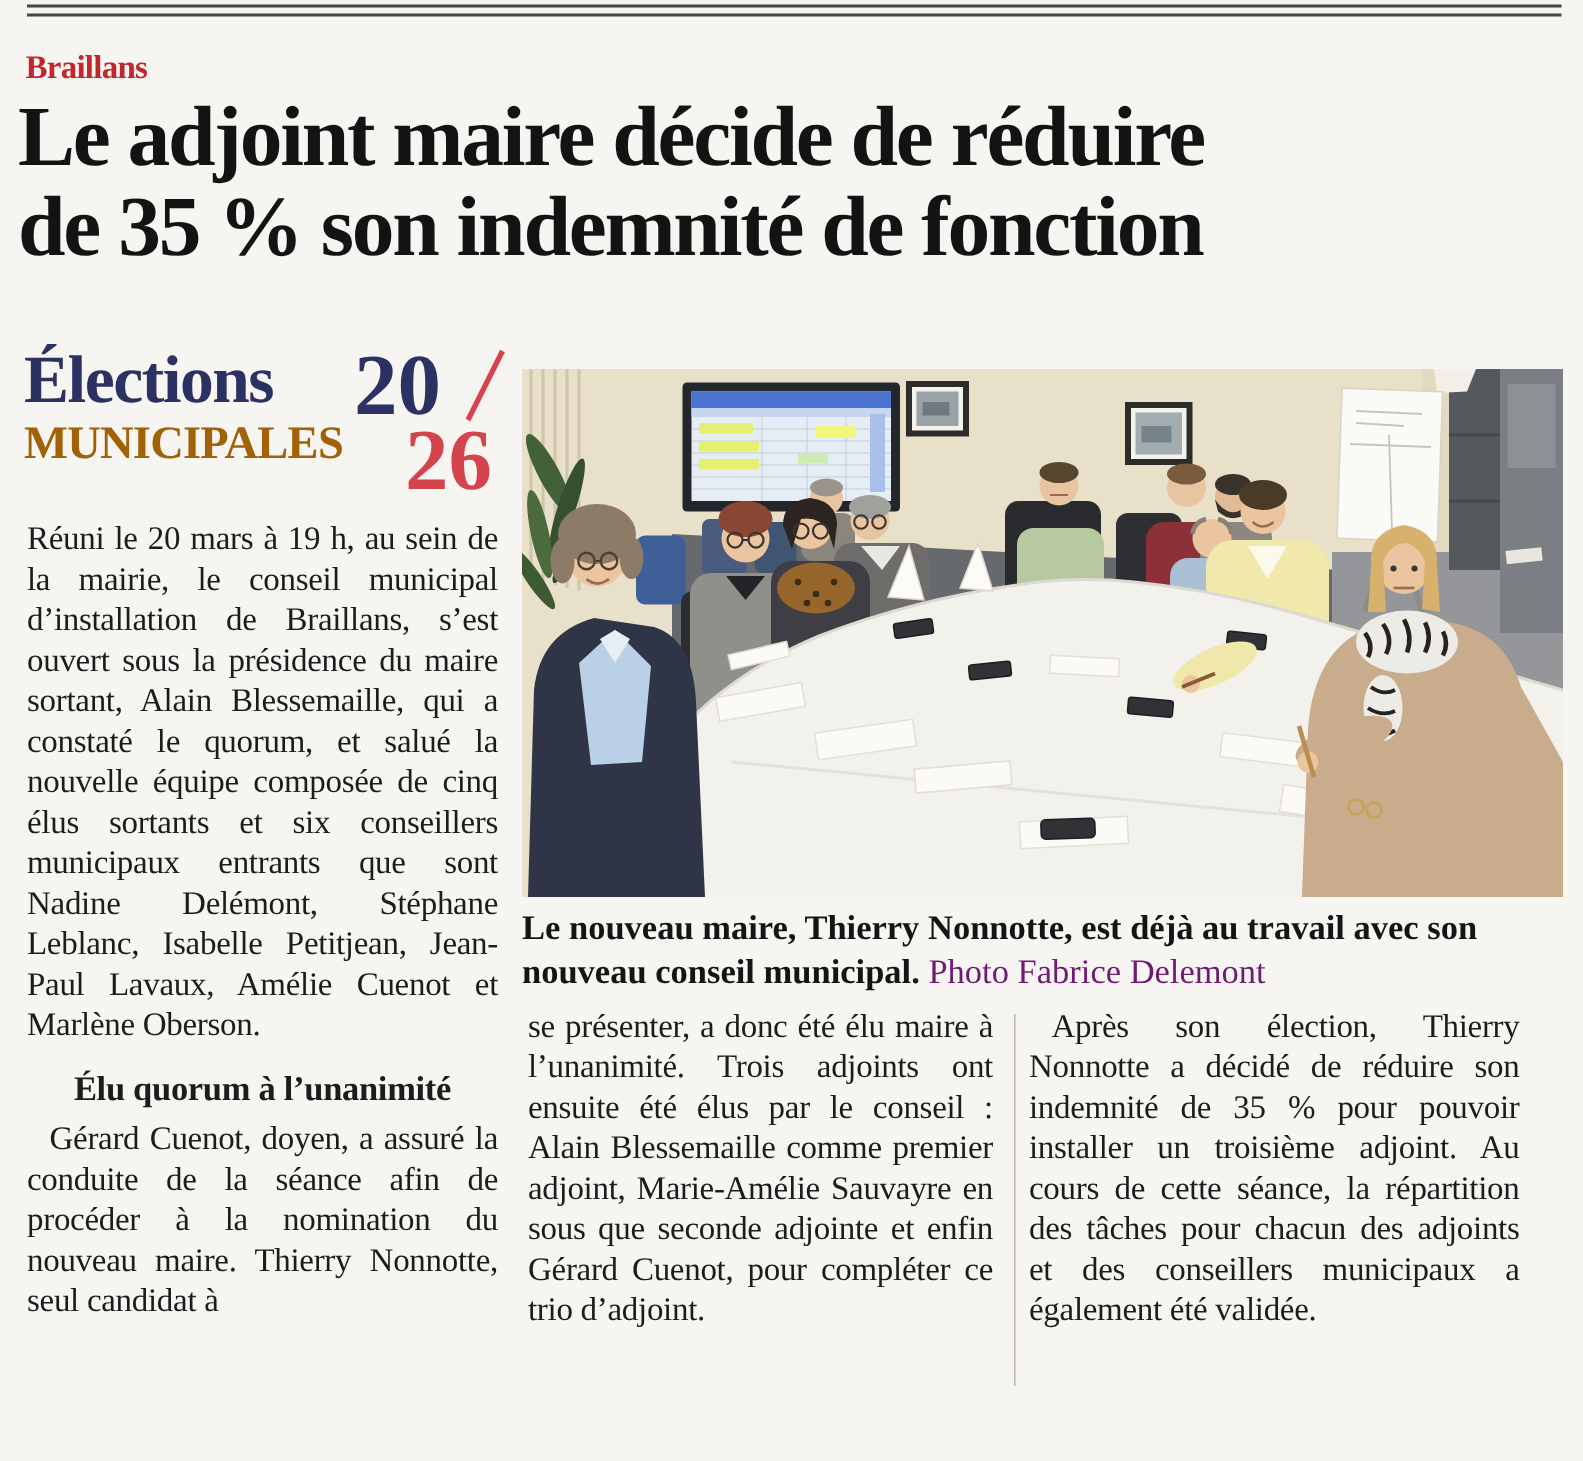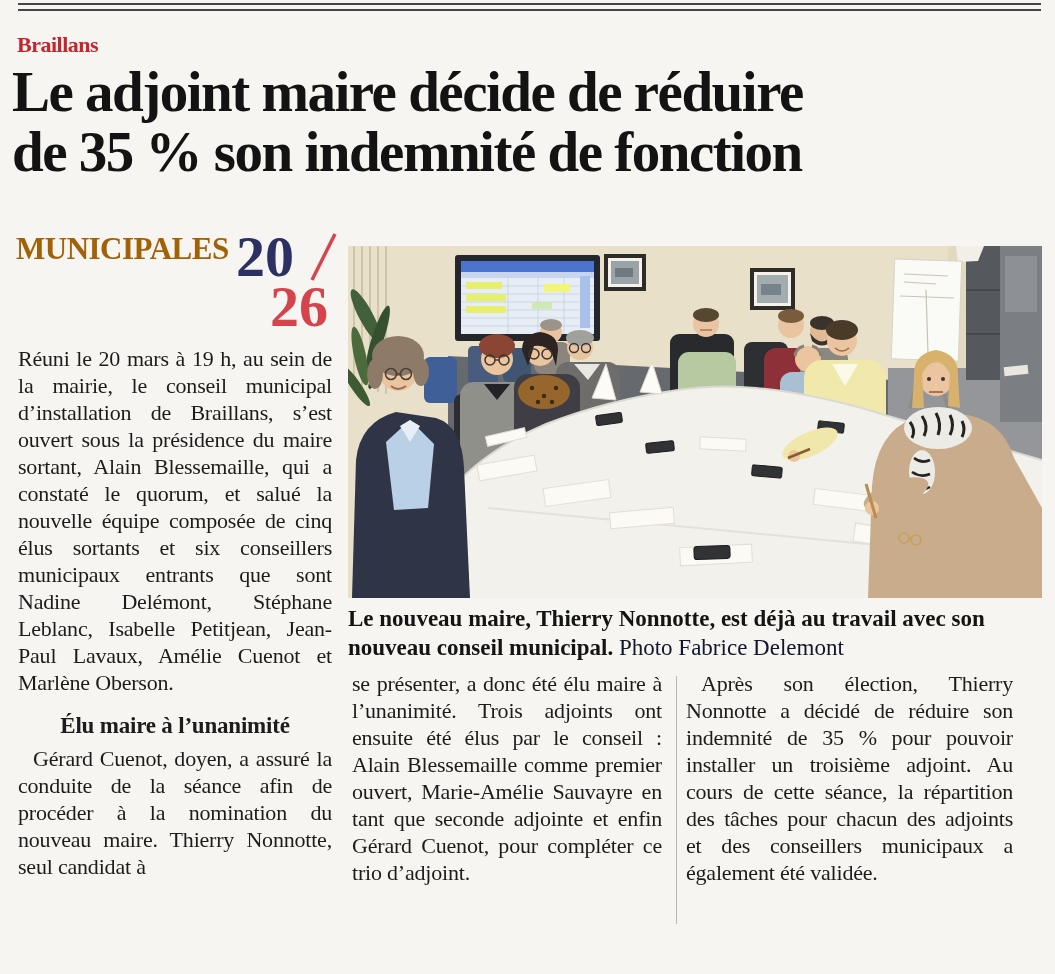--- a/index.html
+++ b/index.html
@@ -52,35 +52,36 @@
   .photo{
     position:absolute;left:348px;top:246px;width:694px;height:352px;
     background:#e9e0c9;
   }
   .photo svg{display:block;}
   .caption{
     position:absolute;left:348px;top:604px;width:700px;margin:0;
     font-size:23px;line-height:29px;font-weight:bold;color:#141414;
     text-align:left;
   }
-  .caption .credit{font-weight:normal;color:#0f172a;margin-top:34px;}
+  .caption .credit{font-weight:normal;color:#701a75;margin-top:34px;}
 </style>
 </head>
 <body>
 
 <div class="top-rule"></div>
 
 <div class="kicker">Braillans</div>
 
 <div class="headline">
   <div class="hl">Le adjoint maire décide de réduire</div>
   <div class="hl">de 35 % son indemnité de fonction</div>
 </div>
 
 <div class="logo">
+  <span class="logo-title">Élections</span>
   <span class="logo-subtitle">MUNICIPALES</span>
   <svg class="logo-year" width="106" height="104" viewBox="0 0 106 104">
     <text x="0" y="46" font-family="Liberation Serif, DejaVu Serif, serif" font-size="58" font-weight="600" fill="#2b3163">20</text>
     <text x="34" y="96" font-family="Liberation Serif, DejaVu Serif, serif" font-size="58" font-weight="600" fill="#d5434c">26</text>
     <line x1="99" y1="4" x2="76" y2="50" stroke="#d5434c" stroke-width="3.5"></line>
   </svg>
 </div>
 
 <div class="photo">
 <svg width="694" height="352" viewBox="0 0 694 352">
@@ -317,25 +318,25 @@
         <circle cx="568" cy="294" r="5"></circle>
     <line x1="561" y1="292" x2="563" y2="293"></line>
   </g>
 </svg>
 </div>
 
 <p class="caption"><strong>Le nouveau maire, Thierry Nonnotte, est déjà au travail avec son nouveau conseil municipal.</strong> <span class="credit">Photo Fabrice Delemont</span></p>
 
 <div class="col col1">
   <p>Réuni le 20 mars à 19 h, au sein de la mairie, le conseil municipal d’installation de Braillans, s’est ouvert sous la présidence du maire sortant, Alain Blessemaille, qui a constaté le quorum, et salué la nouvelle équipe composée de cinq élus sortants et six conseillers municipaux entrants que sont Nadine Delémont, Stéphane Leblanc, Isabelle Petitjean, Jean-Paul Lavaux, Amélie Cuenot et Marlène Oberson.</p>
-  <p class="crosshead">Élu maire à l’unanimité</p>
+  <p class="crosshead">Élu quorum à l’unanimité</p>
   <p class="indent">Gérard Cuenot, doyen, a assuré la conduite de la séance afin de procéder à la nomination du nouveau maire. Thierry Nonnotte, seul candidat à</p>
 </div>
 
 <div class="col col2">
-  <p>se présenter, a donc été élu maire à l’unanimité. Trois adjoints ont ensuite été élus par le conseil : Alain Blessemaille comme premier ouvert, Marie-Amélie Sauvayre en tant que seconde adjointe et enfin Gérard Cuenot, pour compléter ce trio d’adjoint.</p>
+  <p>se présenter, a donc été élu maire à l’unanimité. Trois adjoints ont ensuite été élus par le conseil : Alain Blessemaille comme premier adjoint, Marie-Amélie Sauvayre en sous que seconde adjointe et enfin Gérard Cuenot, pour compléter ce trio d’adjoint.</p>
 </div>
 
 <div class="column-rule"></div>
 
 <div class="col col3">
   <p class="indent">Après son élection, Thierry Nonnotte a décidé de réduire son indemnité de 35 % pour pouvoir installer un troisième adjoint. Au cours de cette séance, la répartition des tâches pour chacun des adjoints et des conseillers municipaux a également été validée.</p>
 </div>
 
 </body></html>

